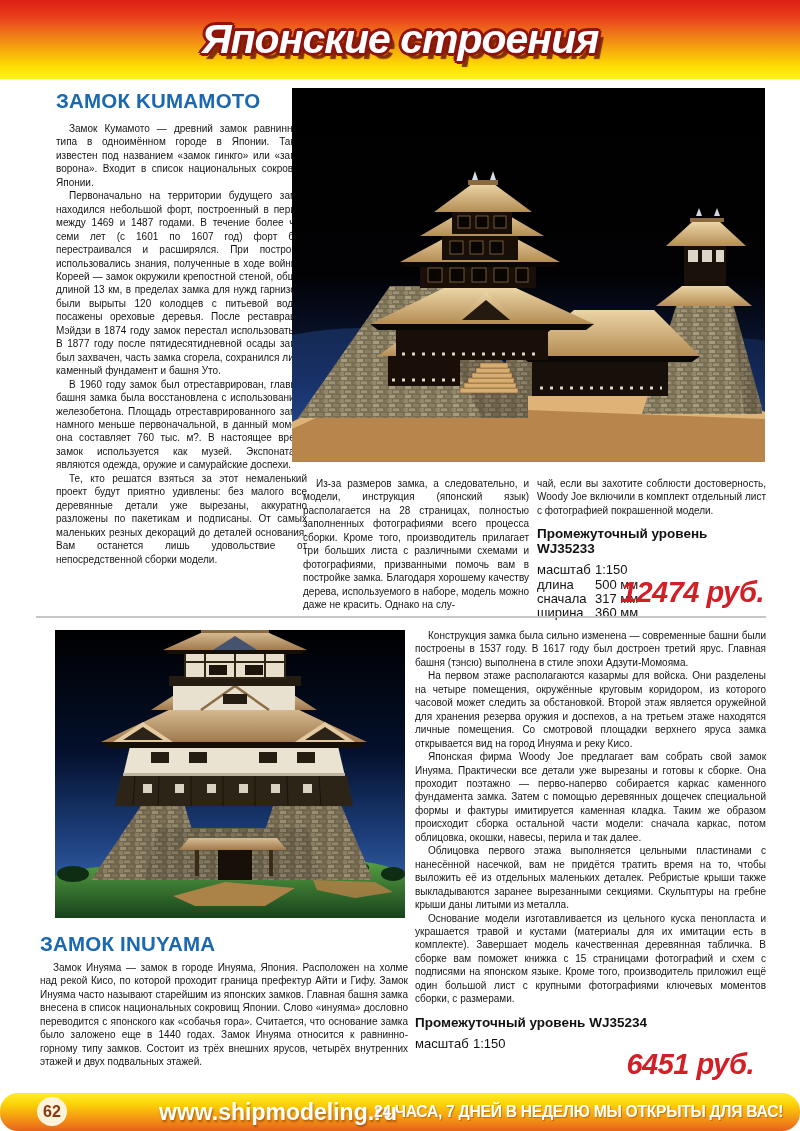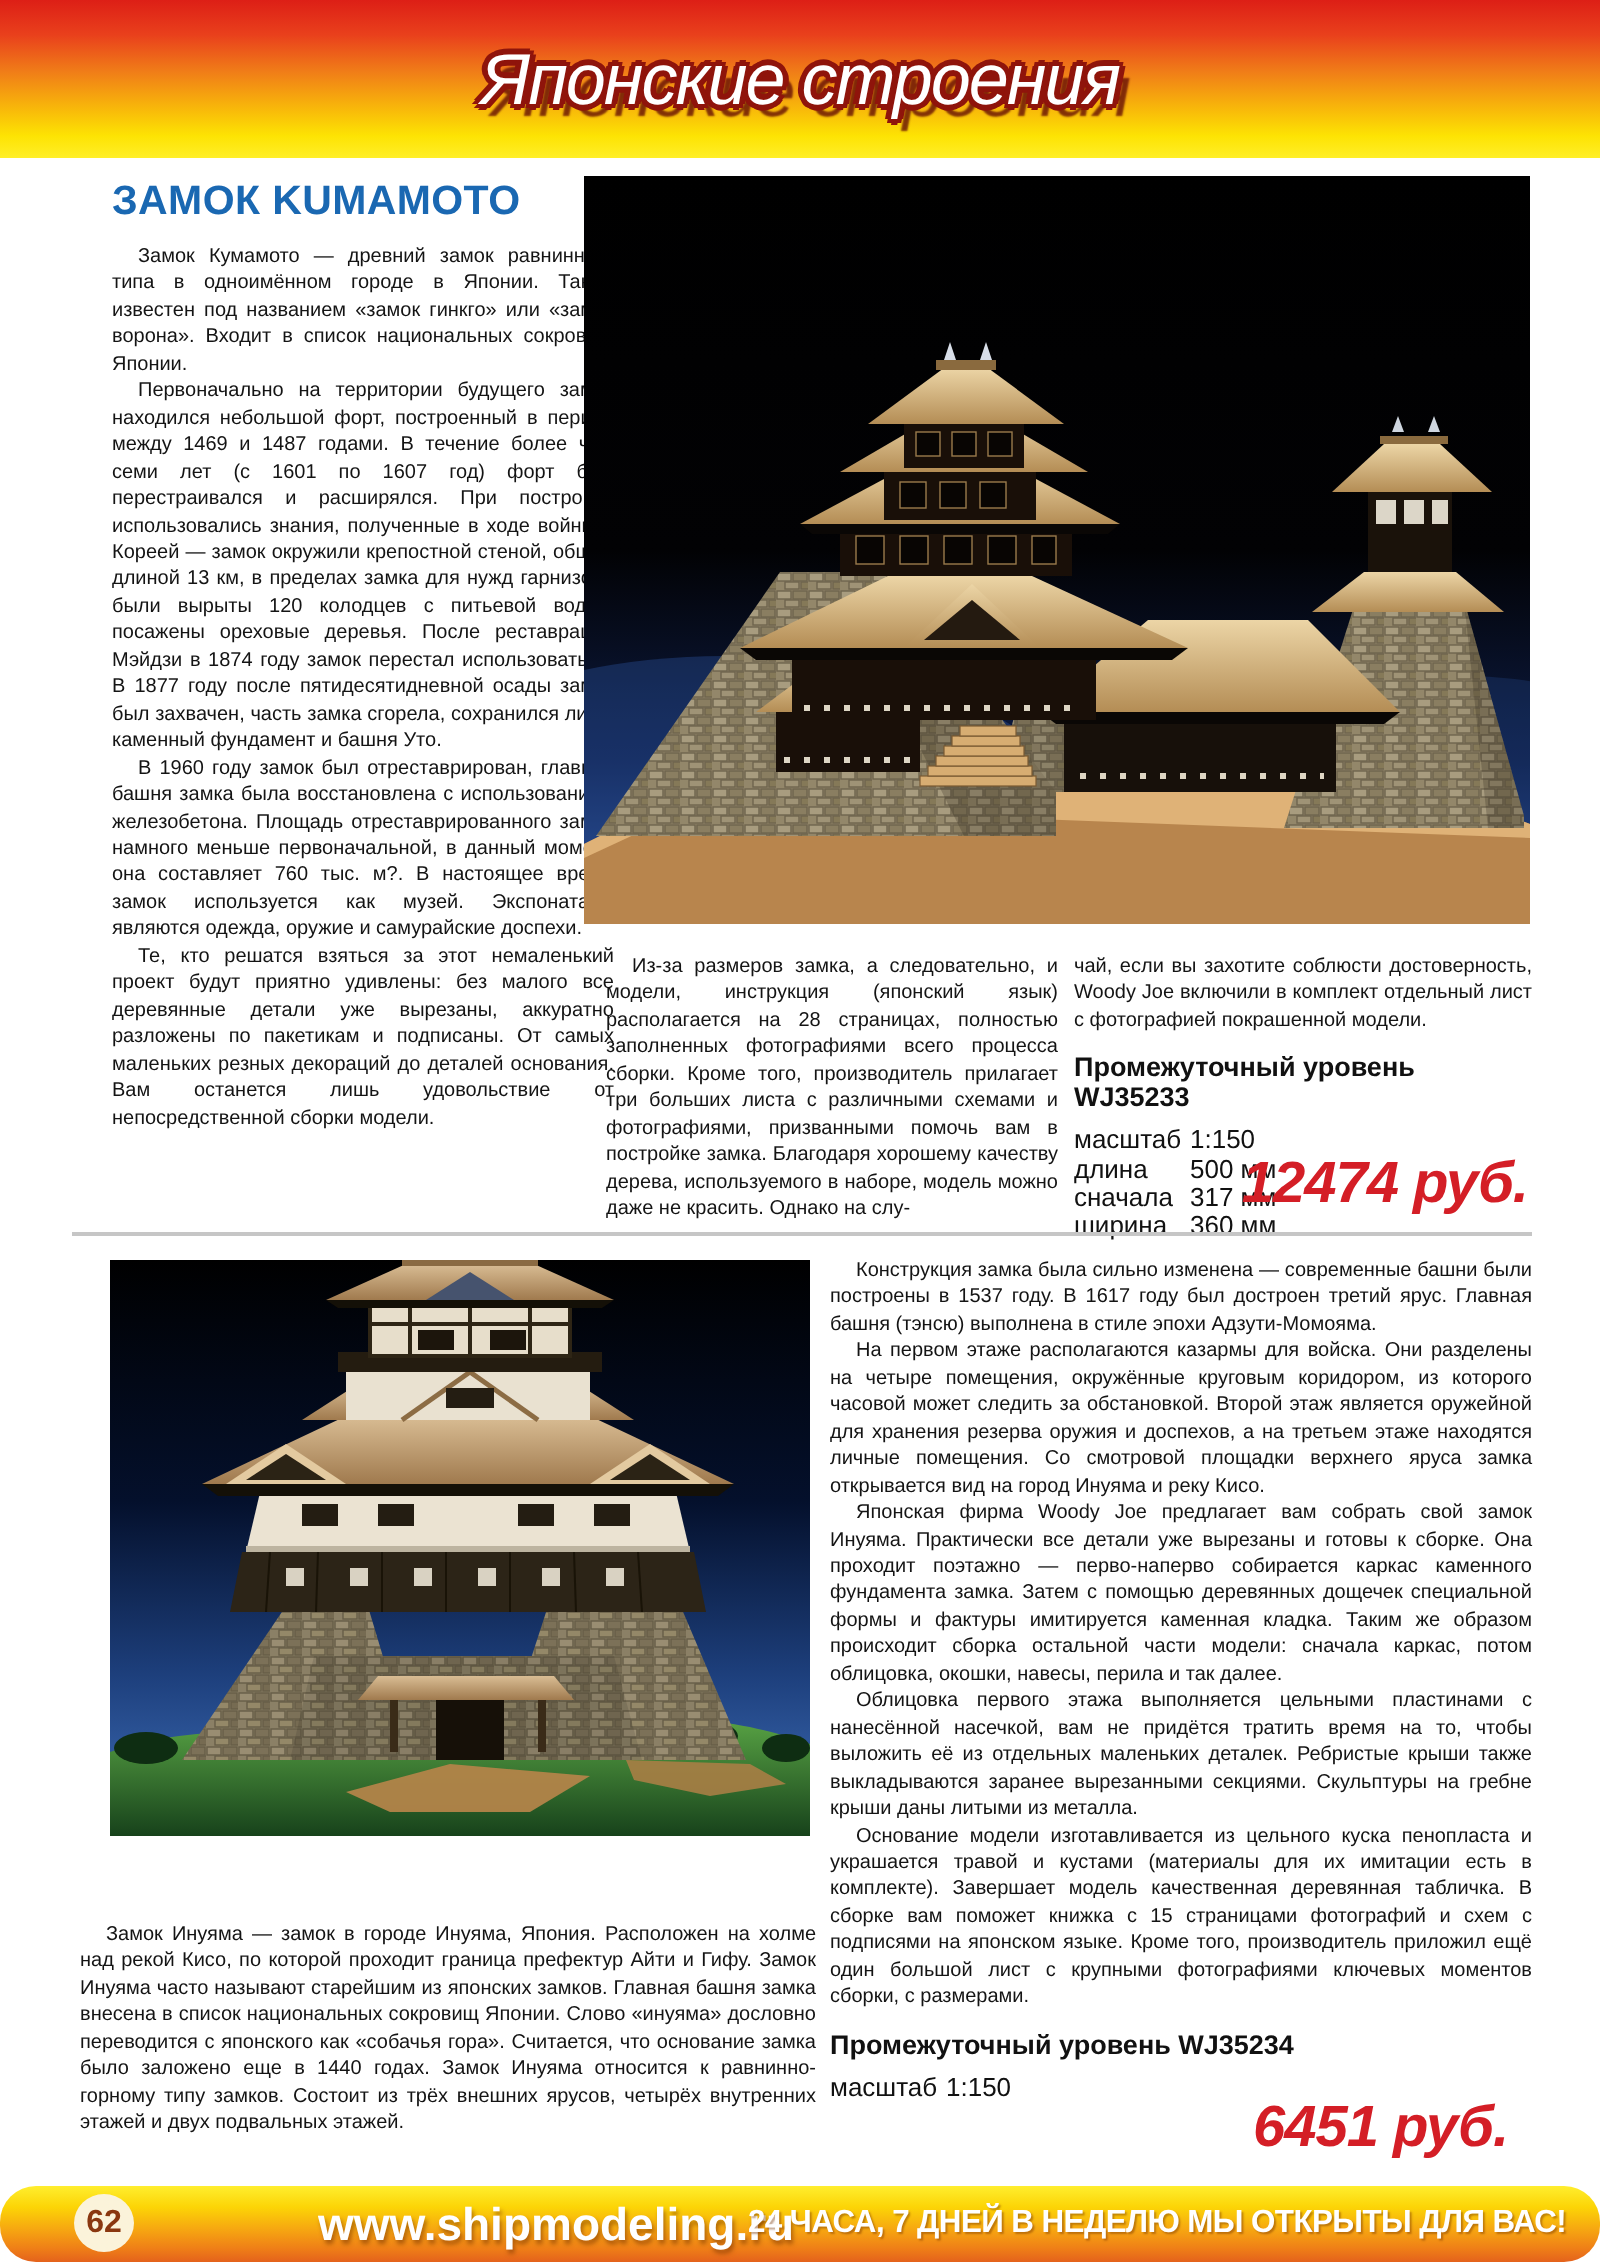--- a/index.html
+++ b/index.html
@@ -3,21 +3,21 @@
 <meta charset="utf-8">
 <style>
   html,body{margin:0;padding:0;background:#ffffff;}
   .page{position:relative;width:800px;height:1131px;background:#ffffff;overflow:hidden;
         font-family:"Liberation Sans",sans-serif;}
 
   
   .banner{position:absolute;left:0;top:0;width:800px;height:79px;
     background:linear-gradient(180deg,#dd1f16 0%,#e9401c 22%,#f07c18 45%,#f8b60a 68%,#fde303 86%,#ffef28 100%);
     display:flex;align-items:center;justify-content:center;}
-  .banner-title{font-size:36px;font-weight:normal;font-style:italic;color:#ffffff;letter-spacing:-1px;
+  .banner-title{font-size:41px;font-weight:bold;font-style:italic;color:#ffffff;letter-spacing:-1px;
     text-shadow:3px 0 #8f140b,-3px 0 #8f140b,0 3px #8f140b,0 -3px #8f140b,
       2px 2px #8f140b,-2px -2px #8f140b,2px -2px #8f140b,-2px 2px #8f140b,
       5px 6px 1px rgba(100,14,6,0.8);}
 
   
   .body-text p{margin:0;text-indent:13px;text-align:justify;font-size:10px;line-height:13.45px;color:#141414;}
   .h-blue{margin:0 0 9px 0;font-size:20.5px;font-weight:bold;color:#1a68b2;letter-spacing:0.2px;}
 
   .col-left{position:absolute;left:56px;top:89px;width:251px;}
   .cap1{position:absolute;left:303px;top:477px;width:226px;}
@@ -308,20 +308,23 @@
       <div class="specs-title">Промежуточный уровень WJ35234</div>
       <div class="specs-row">
         <span class="lbl">масштаб</span>
         <span class="val">1:150</span>
       </div>
 
     </div>
   </section>
   <div class="price price2">6451 руб.</div>
 
+  <section class="inu-head">
+    <h1 class="h-blue">ЗАМОК INUYAMA</h1>
+  </section>
   <div class="inu-intro body-text">
     <p>Замок Инуяма — замок в городе Инуяма, Япония. Расположен на холме над рекой Кисо, по которой проходит граница префектур Айти и Гифу. Замок Инуяма часто называют старейшим из японских замков. Главная башня замка внесена в список национальных сокровищ Японии. Слово «инуяма» дословно переводится с японского как «собачья гора». Считается, что основание замка было заложено еще в 1440 годах. Замок Инуяма относится к равнинно-горному типу замков. Состоит из трёх внешних ярусов, четырёх внутренних этажей и двух подвальных этажей.</p>
   </div>
 
   <footer class="footer">
     <div class="badge">62</div>
     <div class="site">www.shipmodeling.ru</div>
     <div class="tagline">24 ЧАСА, 7 ДНЕЙ В НЕДЕЛЮ МЫ ОТКРЫТЫ ДЛЯ ВАС!</div>
   </footer>
 

